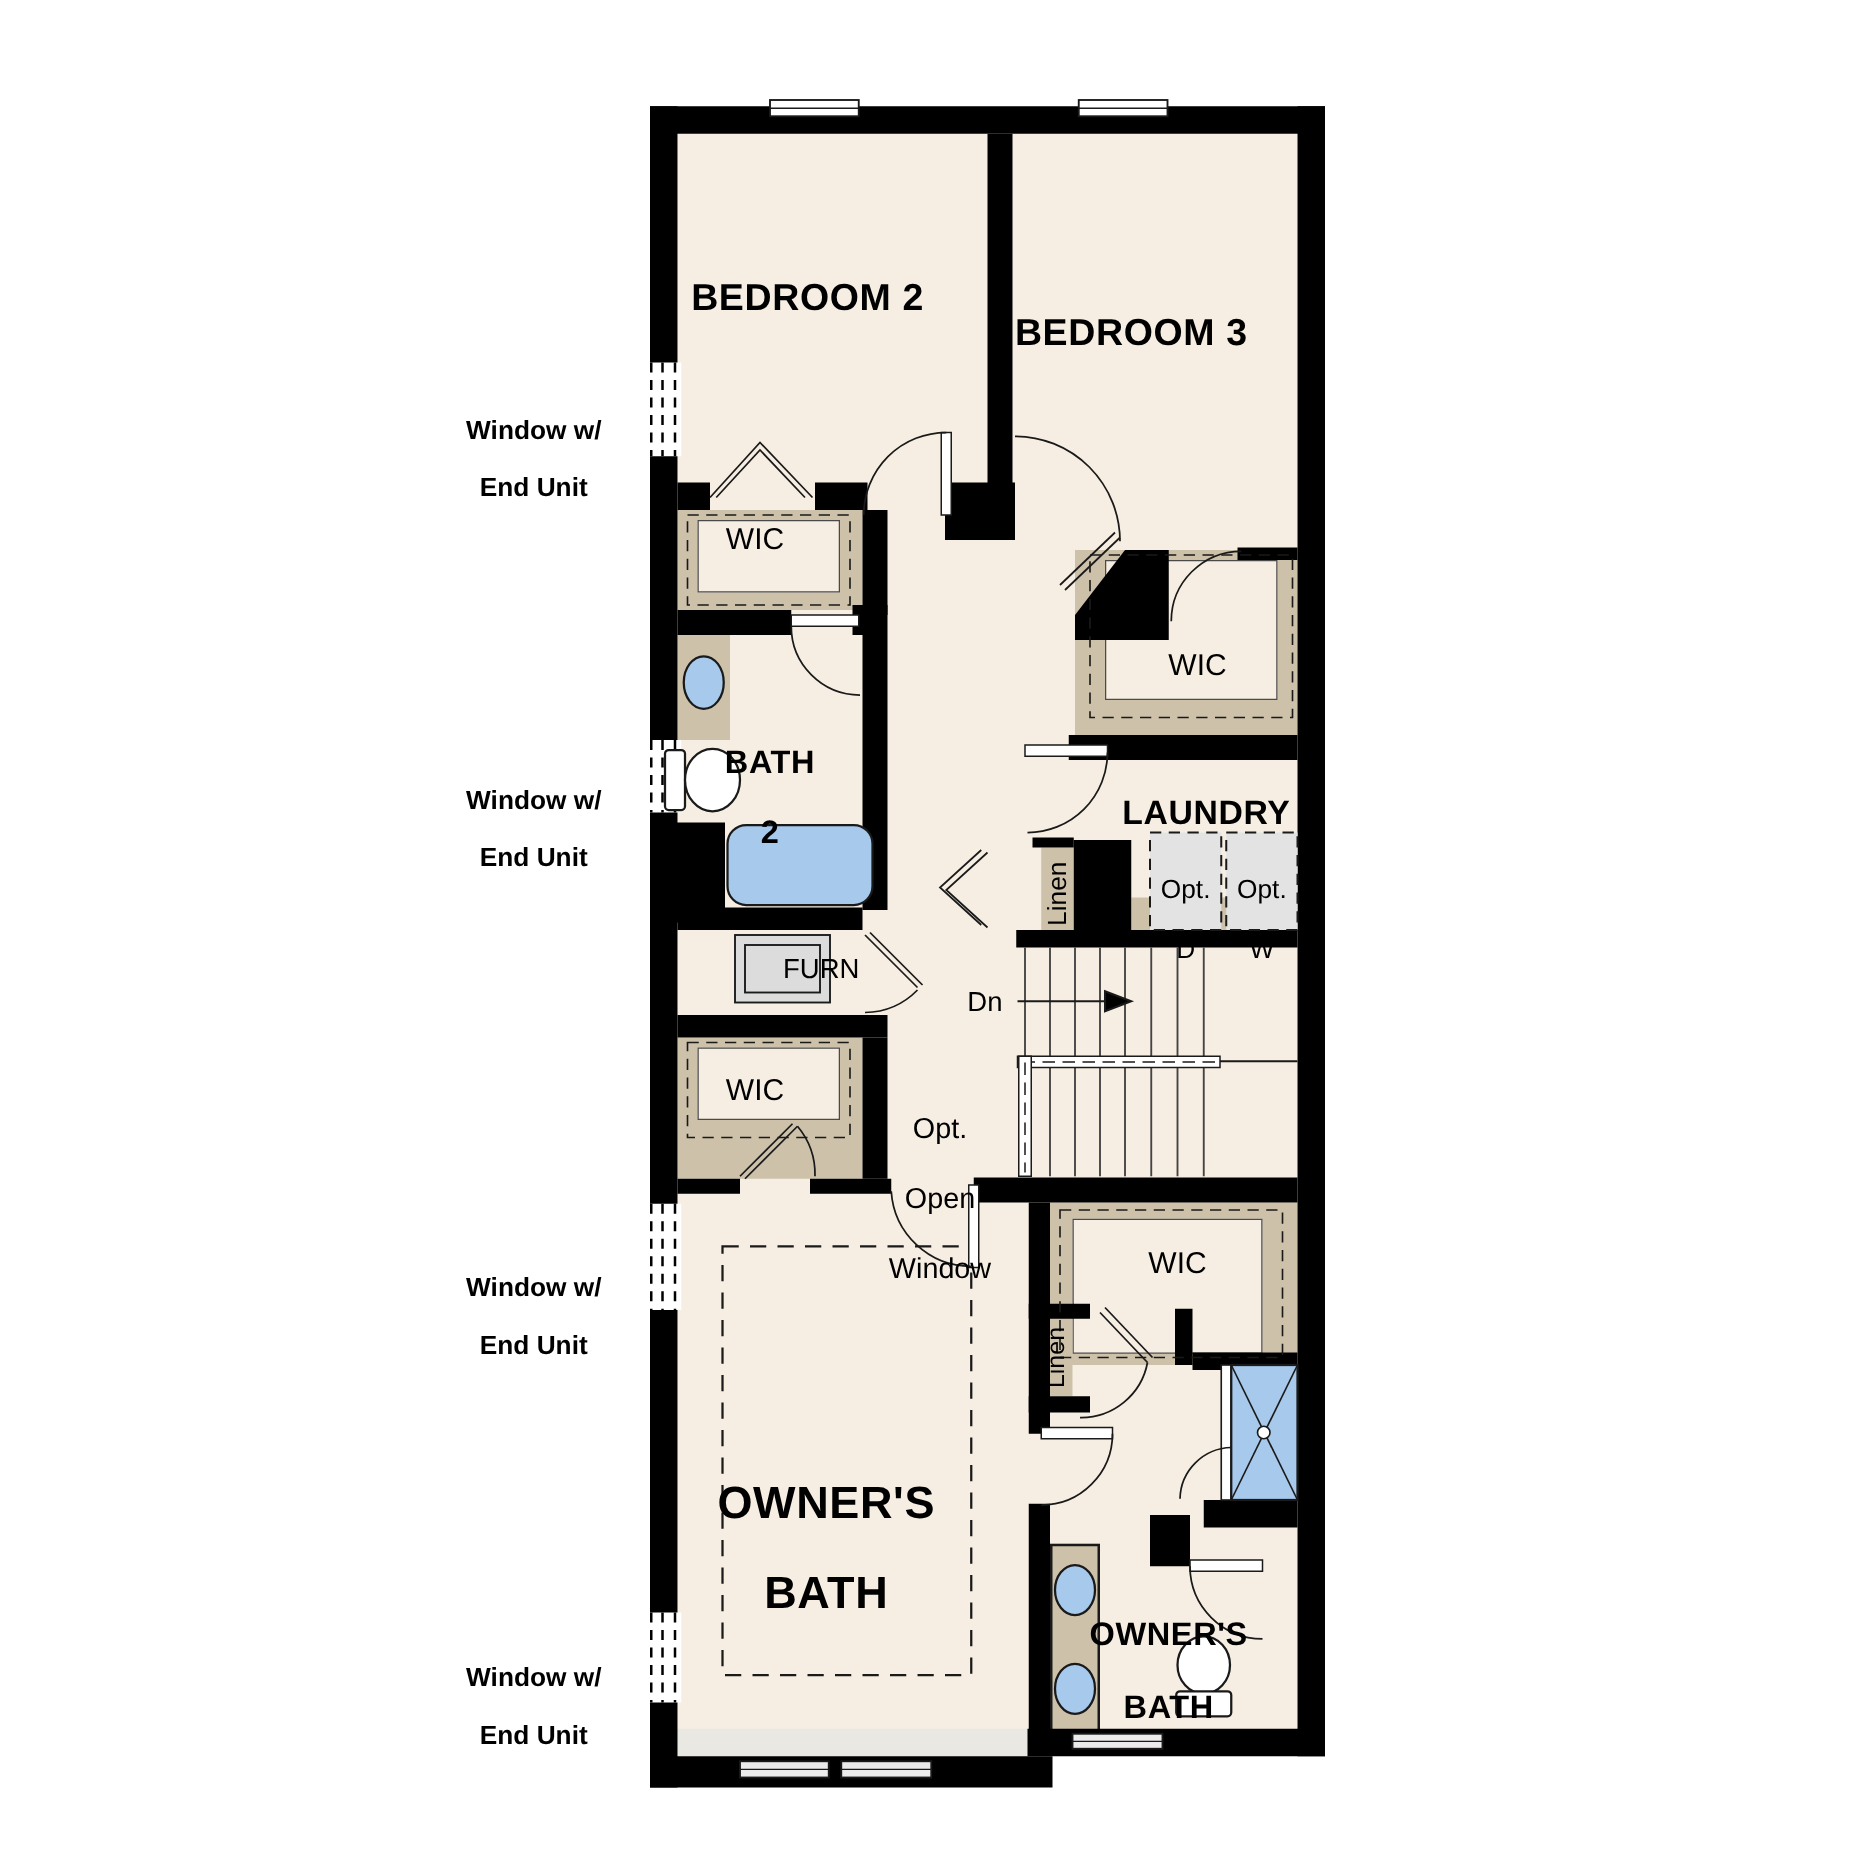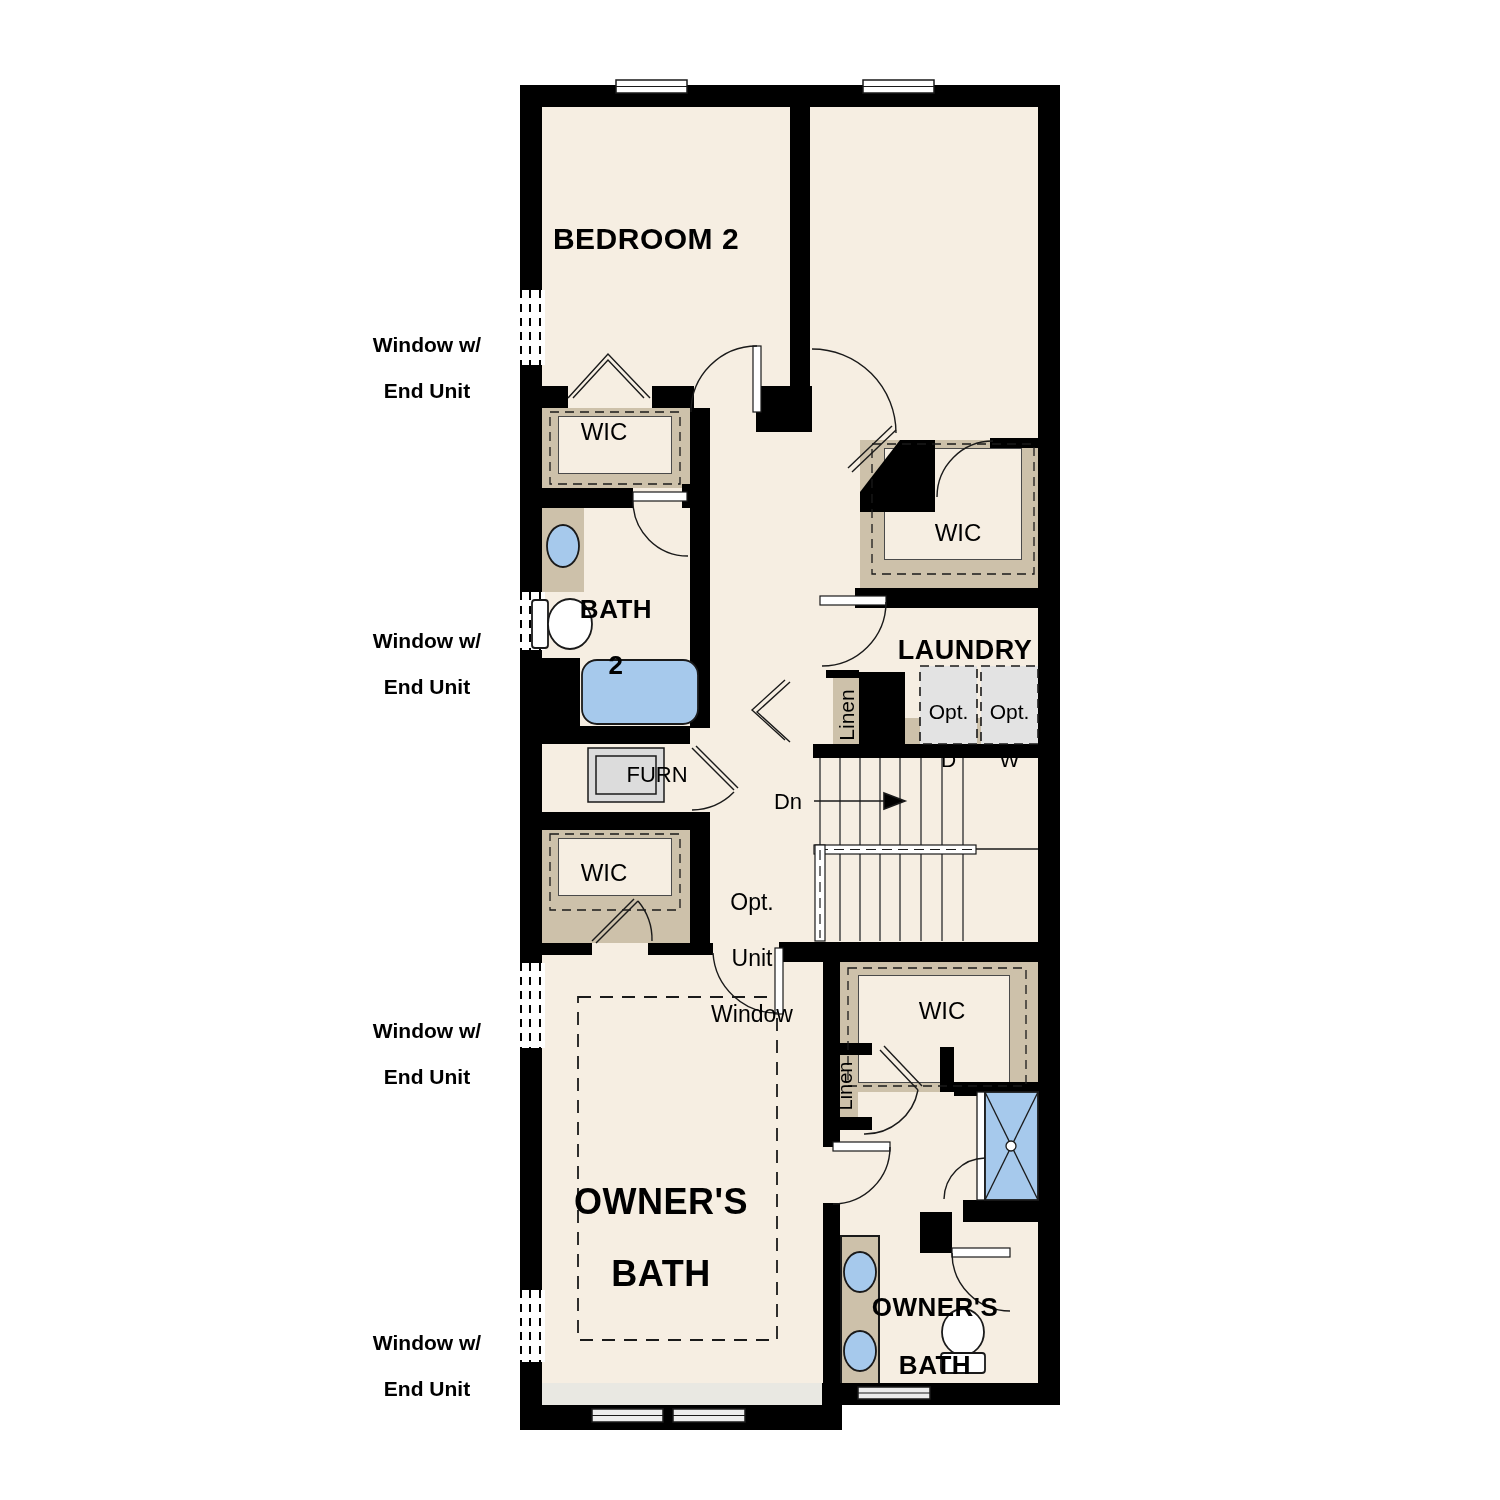--- a/index.html
+++ b/index.html
@@ -234,34 +234,35 @@
         <rect x="952" y="1248" width="58" height="9" fill="#fff" stroke-width="1.2"></rect>
         <path d="M 952,1253 A 58,58 0 0 0 1010,1311"></path>
       </g>
       <g>
         <path d="M 985,1158 A 42,42 0 0 0 944,1199"></path>
       </g>
     </g>
   </svg>
 
   <div class="lbl room" style="left:496px;top:222px;width:300px;font-size:30px;text-align:center;">BEDROOM 2</div>
+  <div class="lbl room" style="left:755px;top:250px;width:300px;font-size:30px;">BEDROOM 3</div>
   <div class="lbl" style="left:544px;top:419px;width:120px;font-size:24px;">WIC</div>
   <div class="lbl" style="left:544px;top:860px;width:120px;font-size:24px;">WIC</div>
   <div class="lbl" style="left:898px;top:520px;width:120px;font-size:24px;">WIC</div>
   <div class="lbl" style="left:882px;top:998px;width:120px;font-size:24px;">WIC</div>
   <div class="lbl room" style="left:556px;top:567px;width:120px;font-size:26px;line-height:28px;">
     <span>BATH</span><br>
     <span>2</span>
   </div>
   <div class="lbl room" style="left:845px;top:624px;width:240px;font-size:27px;margin-top:12px;">LAUNDRY</div>
   <div class="lbl" style="left:597px;top:763px;width:120px;font-size:22px;">FURN</div>
   <div class="lbl" style="left:742px;top:790px;width:60px;font-size:22px;text-align:right;">Dn</div>
   <div class="lbl" style="left:672px;top:860px;width:160px;font-size:23px;line-height:28px;">
     <span>Opt.</span><br>
-    <span>Unit</span><br>
+    <span>Open</span><br>
     <span>Window</span>
   </div>
   <div class="lbl" style="left:920px;top:676px;width:57px;font-size:21px;line-height:24px;">
     <span>Opt.</span><br>
     <span>D</span>
   </div>
   <div class="lbl" style="left:981px;top:676px;width:57px;font-size:21px;line-height:24px;">
     <span>Opt.</span><br>
     <span>W</span>
   </div>

